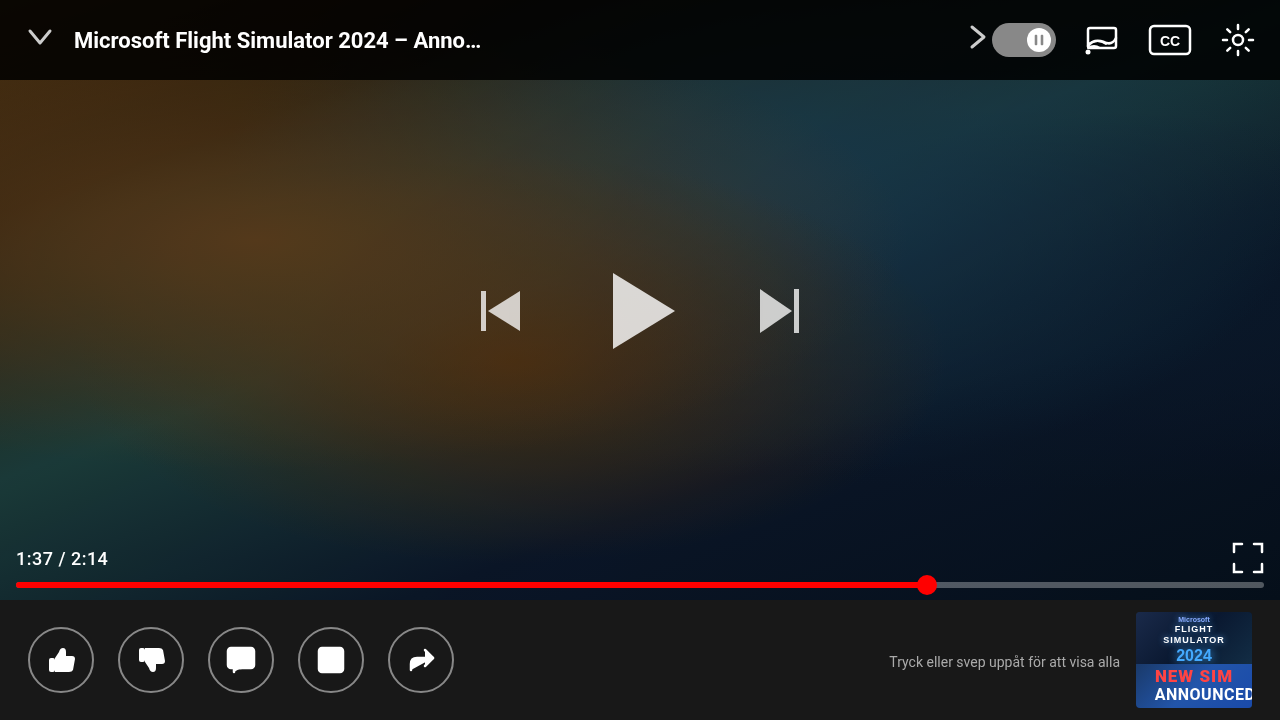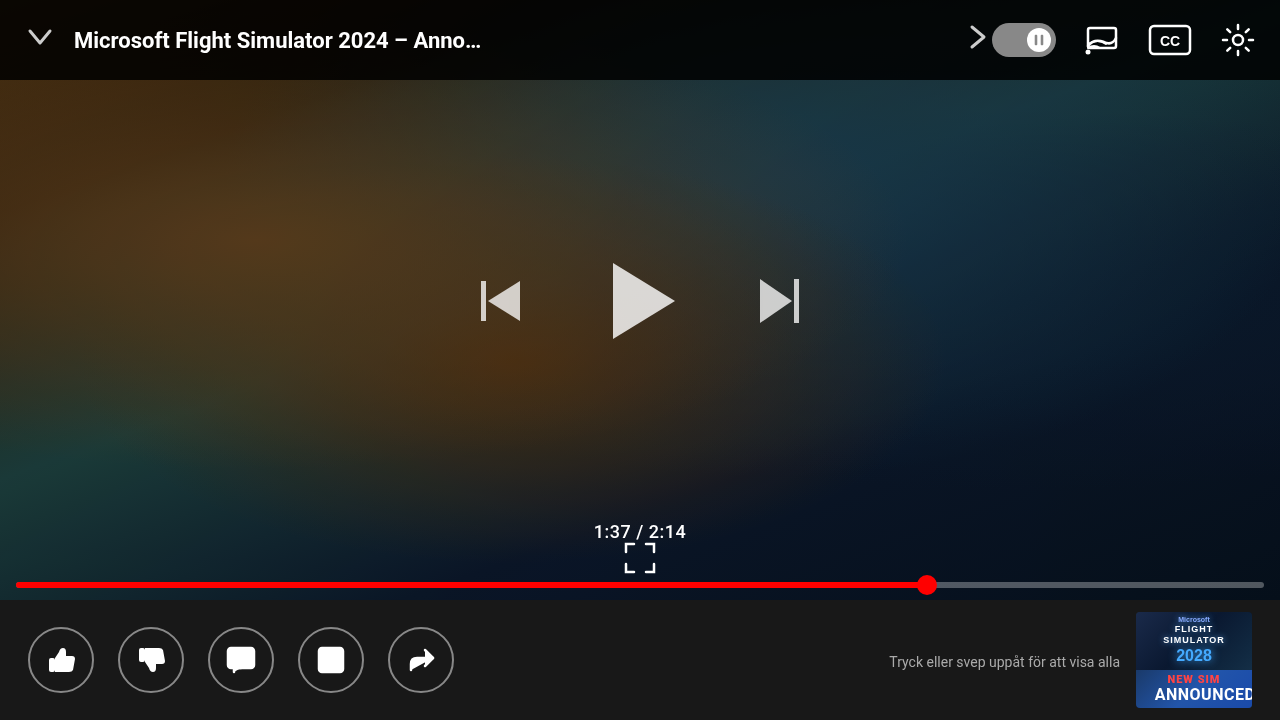--- a/index.html
+++ b/index.html
@@ -204,21 +204,20 @@
 
     
     .video-bottom {
       padding: 0 16px 12px 16px;
     }
     .time-row {
       display: flex;
       justify-content: space-between;
       align-items: center;
       margin-bottom: 8px;
-      flex-direction: column;
     }
     .time-text {
       font-size: 18px;
       color: #fff;
       font-weight: 500;
       letter-spacing: 0.5px;
     }
     .fullscreen-btn {
       cursor: pointer;
       display: flex;
@@ -326,21 +325,21 @@
       bottom: 0;
       left: 0;
       right: 0;
       background: linear-gradient(135deg, #1a3a6a 0%, #2255aa 50%, #1a4aaa 100%);
       padding: 4px 6px;
       display: flex;
       flex-direction: column;
       align-items: center;
     }
     .thumb-badge-new {
-      font-size: 11px;
+      font-size: 17px;
       font-weight: 900;
       color: #ff4444;
       letter-spacing: 1px;
       line-height: 1;
     }
     .thumb-badge-sim {
       font-size: 16px;
       font-weight: 700;
       color: #fff;
       letter-spacing: 0.5px;
@@ -515,21 +514,21 @@
 
     <div class="thumbnail-card">
       <div class="thumb-bg">
 
         <div style="position:absolute;top:0;left:0;width:100%;height:100%;background:linear-gradient(135deg,#1a2a4a 0%,#0a1830 40%,#102840 70%,#1a3850 100%);"></div>
         <div style="position:absolute;top:4px;left:6px;right:6px;">
           <div style="font-size:8px;font-weight:900;color:#fff;text-align:center;line-height:1.2;text-shadow:0 0 6px rgba(100,180,255,0.8);font-family:Arial;">
             <div style="font-size:7px;color:#8af;">Microsoft</div>
             <div style="font-size:9px;color:#fff;letter-spacing:1px;">FLIGHT</div>
             <div style="font-size:9px;color:#fff;letter-spacing:1px;">SIMULATOR</div>
-            <div style="font-size:16px;color:#4af;font-weight:900;text-shadow:0 0 10px #4af;">2028</div>
+            <div style="font-size:16px;color:#4af;font-weight:900;text-shadow:0 0 10px #4af;">2024</div>
           </div>
         </div>
       </div>
       <div class="thumb-badge">
         <div class="thumb-badge-new">NEW SIM</div>
         <div class="thumb-badge-sim">ANNOUNCED</div>
       </div>
     </div>
   </div>
 </div>

